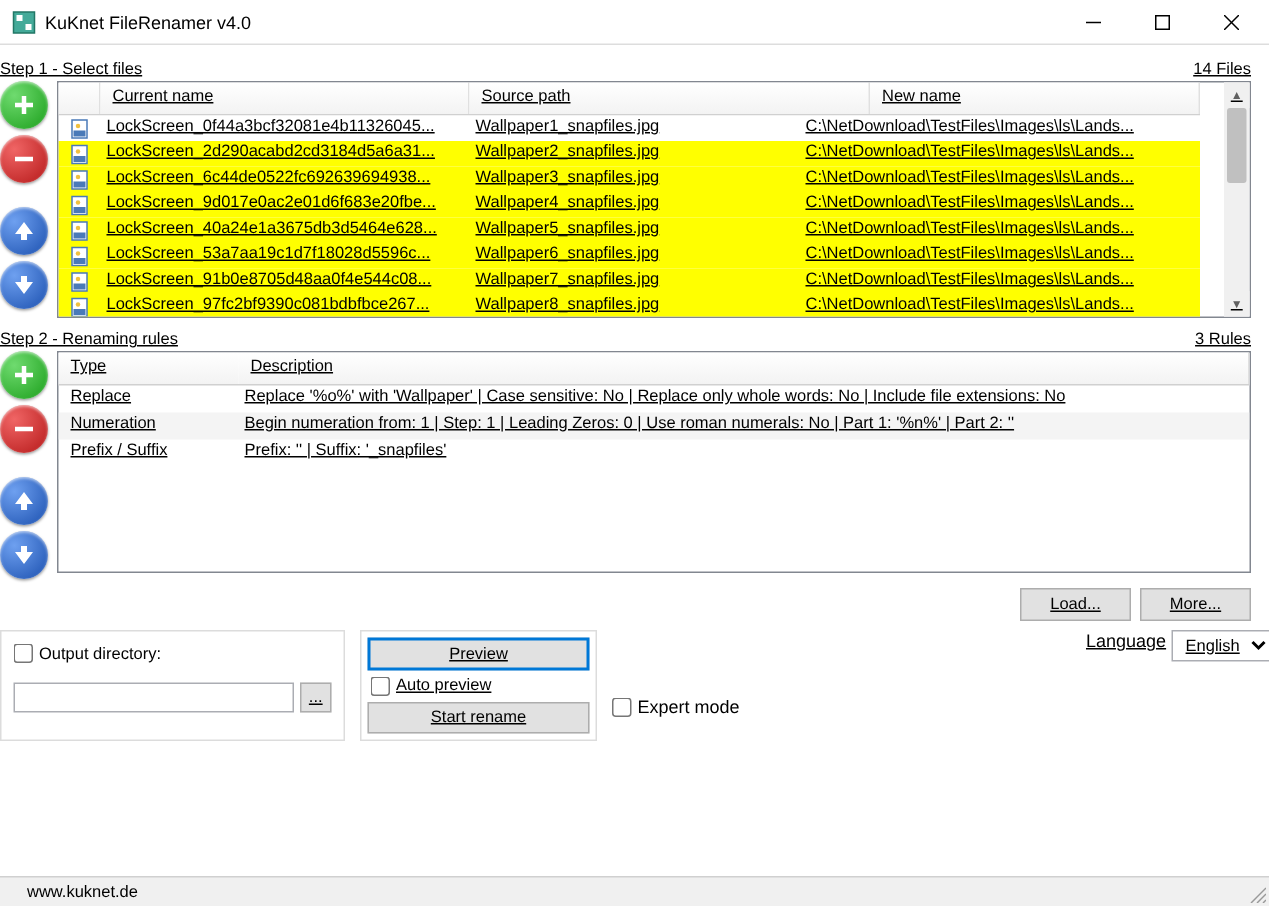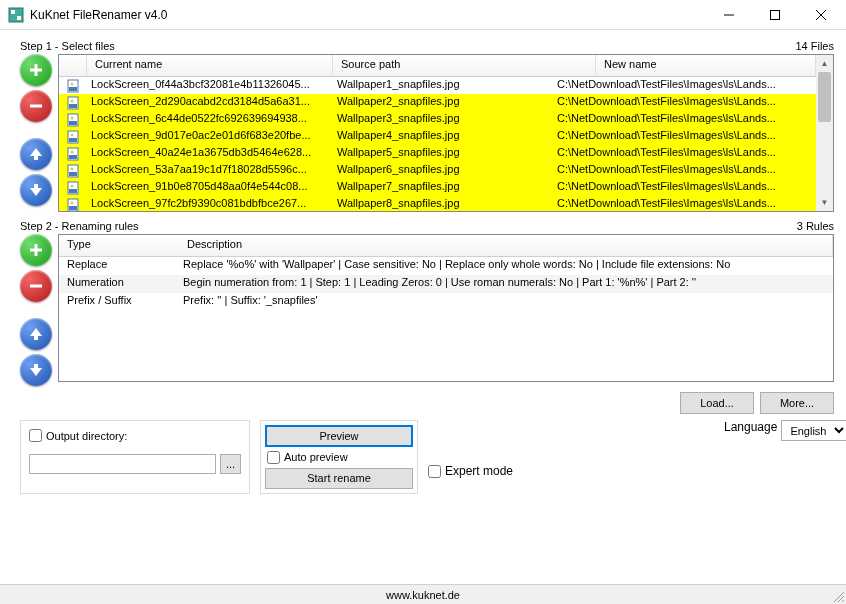--- a/index.html
+++ b/index.html
@@ -3,33 +3,33 @@
 <meta charset="utf-8">
 <style>
 * { box-sizing: border-box; margin: 0; padding: 0; font-family: "Segoe UI", Tahoma, sans-serif; }
 body { background: #fff; width: 846px; height: 604px; overflow: hidden; font-size: 12px; color: #000; }
 
 .titlebar { height: 30px; display: flex; align-items: center; padding: 0 2px 0 8px; border-bottom: 1px solid #ddd; }
 .titlebar .app-icon { width: 16px; height: 16px; margin-right: 6px; display: flex; align-items: center; justify-content: center; }
 .titlebar .title { flex: 1; font-size: 12px; }
 .titlebar .win-btn { width: 46px; height: 30px; display: flex; align-items: center; justify-content: center; }
 
-.content { padding: 6px 12px 0 20px; }
+.content { padding: 6px 12px 0 0; text-decoration: underline; }
 
 .step-header { display: flex; justify-content: space-between; font-size: 11px; margin: 4px 0 2px 0; }
 
 .files-area { display: flex; gap: 6px; }
 .btn-col { display: flex; flex-direction: column; gap: 4px; }
 .circle-btn { width: 32px; height: 32px; border-radius: 50%; display: flex; align-items: center; justify-content: center; box-shadow: inset 0 1px 2px rgba(255,255,255,0.6), 0 1px 2px rgba(0,0,0,0.4); }
 .btn-add { background: radial-gradient(circle at 30% 30%, #6fdb6f, #1a9e1a); }
 .btn-del { background: radial-gradient(circle at 30% 30%, #f06565, #b51818); }
 .btn-up, .btn-dn { background: radial-gradient(circle at 30% 30%, #6ea0f0, #1a4fae); }
 .circle-btn svg { width: 18px; height: 18px; }
 
-.table-wrap { flex: 1; border: 1px solid #828790; background: #fff; position: relative; display: flex; }
+.table-wrap { flex: 1; border: 1px solid #828790; background: #fff; position: relative; display: flex; gap: 16px; }
 .table-scroll { flex: 1; overflow: hidden; }
 .table-head { display: flex; background: #fff; border-bottom: 1px solid #d0d0d0; height: 22px; }
 .th { border-right: 1px solid #e0e0e0; padding: 3px 8px; font-size: 11px; background: linear-gradient(#fff, #f3f3f3); }
 .th1 { width: 28px; }
 .row { display: flex; height: 17px; font-size: 11px; }
 .row:first-child { background: #fff; }
 .row.hl { background: #ffff00; }
 .cell { padding: 1px 4px; white-space: nowrap; overflow: hidden; text-overflow: ellipsis; }
 .cell.icon-cell { width: 28px; display: flex; align-items: center; justify-content: center; }
 .scrollbar-v { width: 17px; background: #f0f0f0; display: flex; flex-direction: column; }
@@ -55,21 +55,21 @@
 .out-input { flex: 1; height: 20px; border: 1px solid #abadb3; background: #fff; padding: 0 4px; }
 .browse-btn { width: 24px; height: 20px; background: #e1e1e1; border: 1px solid #adadad; font-size: 11px; }
 .prev-group { width: 158px; height: 74px; display: flex; flex-direction: column; gap: 4px; padding: 4px; }
 .prev-btn { height: 22px; background: #e1e1e1; border: 2px solid #0078d7; font-size: 11px; }
 .start-btn { height: 22px; background: #e1e1e1; border: 1px solid #adadad; font-size: 11px; }
 .expert-col { flex: 1; padding-top: 2px; margin-top: 42px; }
 .lang-col { width: 110px; display: flex; flex-direction: row; gap: 4px; }
 .lang-col select { height: 21px; border: 1px solid #abadb3; background: #fff; font-size: 11px; padding: 0 4px; }
 .help-btn { height: 22px; background: #e1e1e1; border: 1px solid #adadad; font-size: 11px; display: flex; align-items: center; justify-content: center; gap: 4px; }
 
-.statusbar { position: absolute; bottom: 0; left: 0; right: 0; height: 20px; border-top: 1px solid #d0d0d0; background: #f0f0f0; display: flex; align-items: center; justify-content: center; padding: 0 18px; font-size: 11px; }
+.statusbar { position: absolute; bottom: 0; left: 0; right: 0; height: 20px; border-top: 1px solid #d0d0d0; background: #f0f0f0; display: flex; align-items: center; justify-content: flex-start; padding: 0 18px; font-size: 11px; }
 .resize-grip { position: absolute; right: 2px; bottom: 2px; width: 12px; height: 12px; }
 .file-icon svg { display: block; }
 .gap { height: 8px; }
 </style>
 </head>
 <body>
 
 <div class="titlebar">
   <span class="app-icon">
     <svg viewBox="0 0 16 16">

